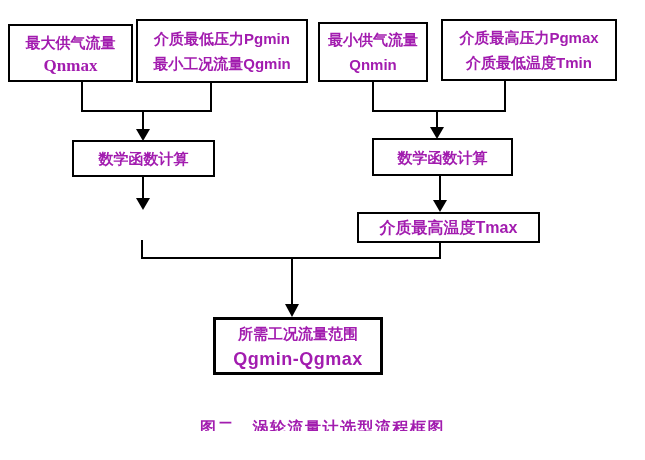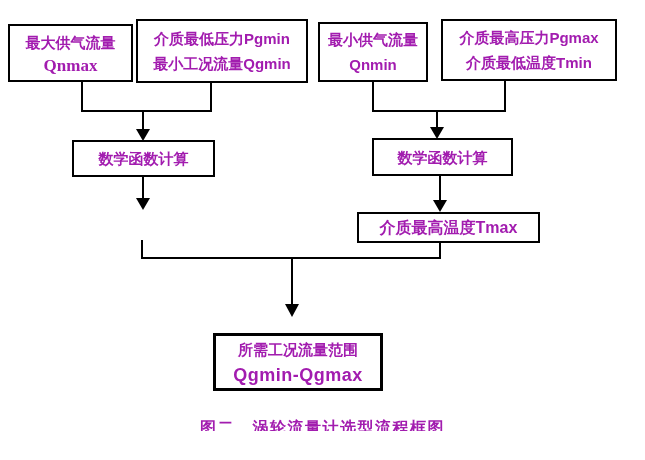--- a/index.html
+++ b/index.html
@@ -33,21 +33,21 @@
   #n-pgmin   {left:136px; top:19px; width:172px; height:64px;}
   #n-qnmin   {left:318px; top:22px; width:110px; height:60px;}
   #n-pgmax   {left:441px; top:19px; width:176px; height:62px;}
   
   #n-calc-l  {left:72px;  top:140px; width:143px; height:37px;}
   #n-calc-r  {left:372px; top:138px; width:141px; height:38px;}
   
   #n-qgmax   {left:57px;  top:210px; width:170px; height:30px; font-size:16px;}
   #n-qgmin   {left:357px; top:212px; width:183px; height:31px; font-size:16px;}
   
-  #n-result  {left:213px; top:333px; width:170px; height:58px; border-width:3px;}
+  #n-result  {left:213px; top:317px; width:170px; height:58px; border-width:3px;}
   #n-result .latin-big{
     font-size:18px;
     line-height:26px;
     letter-spacing:0.5px;
   }
   .latin-serif{
     font-family:"Liberation Serif", serif;
     font-size:17px;
     line-height:22px;
   }

